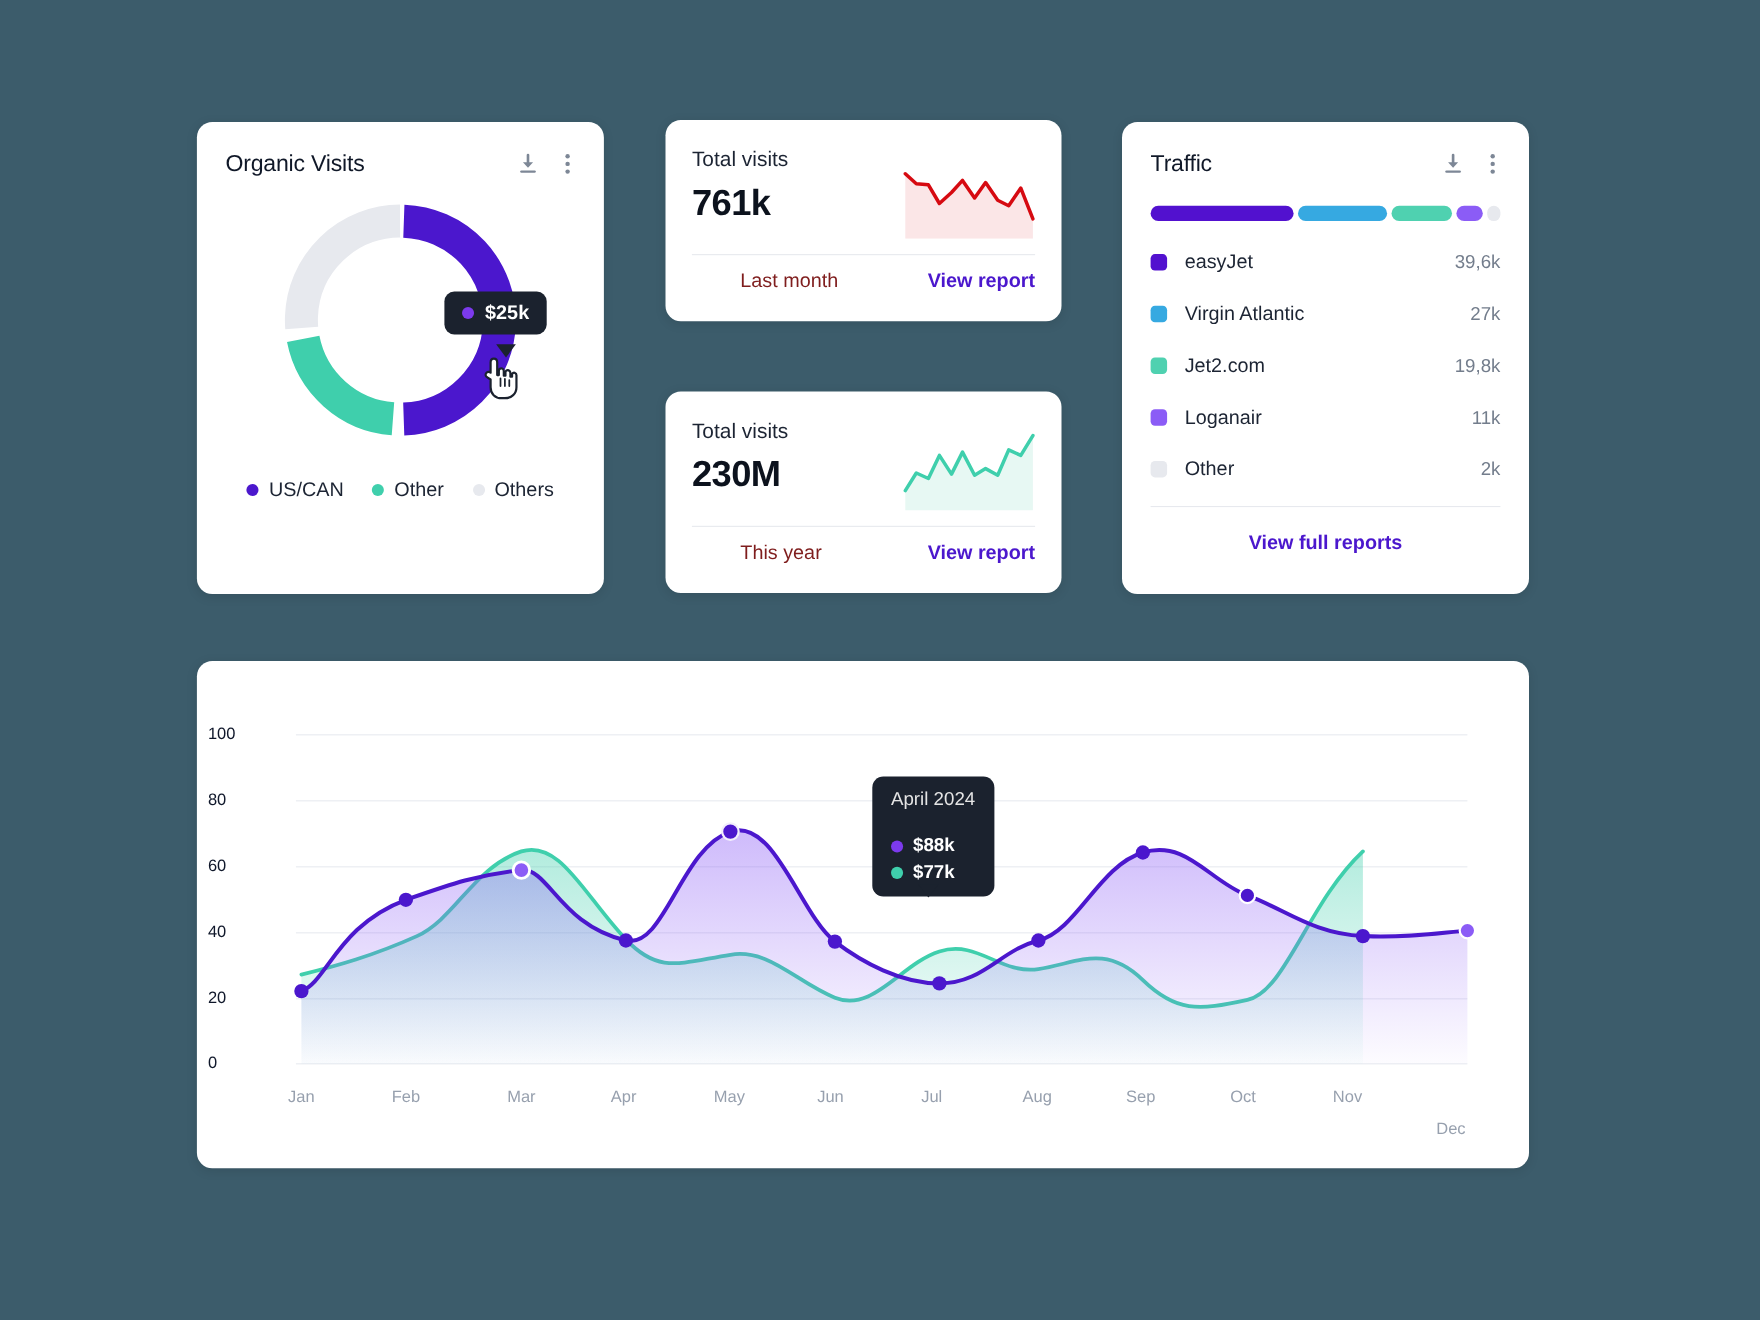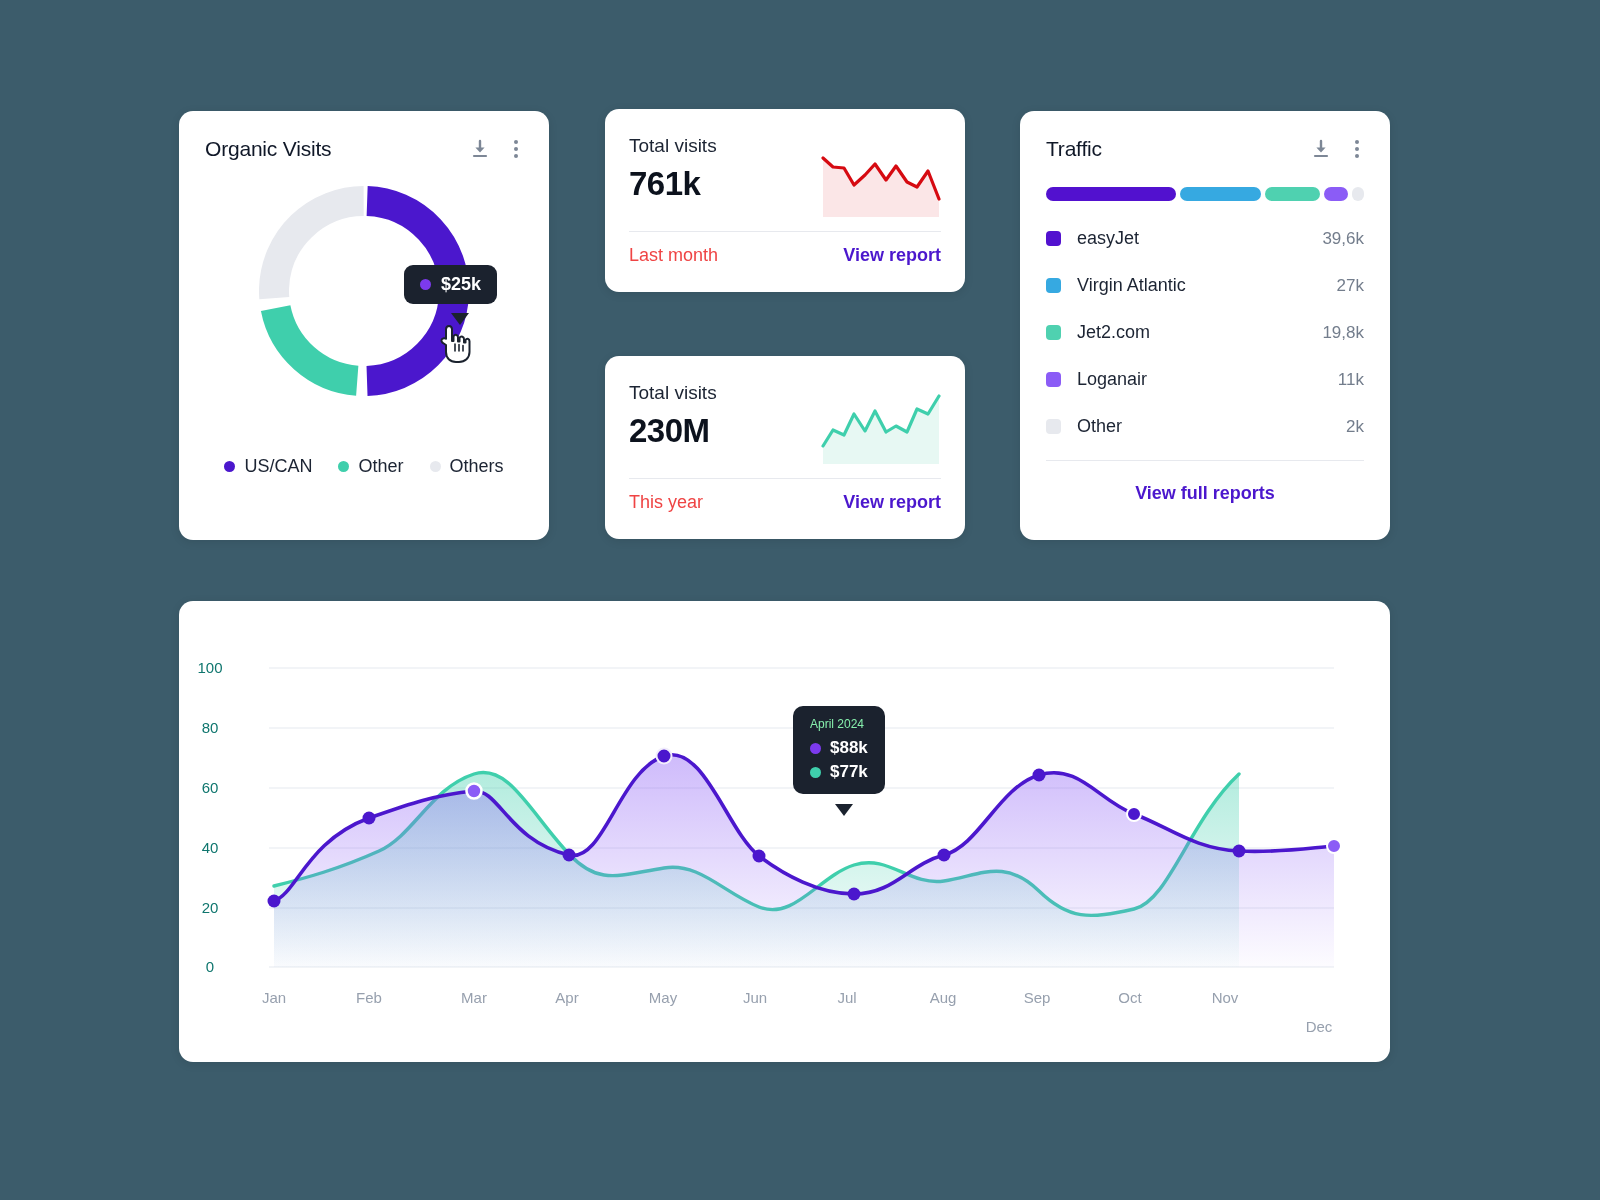--- a/index.html
+++ b/index.html
@@ -51,60 +51,60 @@
     border-left: 9px solid transparent; border-right: 9px solid transparent;
     border-top: 12px solid #1b222e;
   }
   #donut-tooltip { left: 225px; top: 104px; }
   #donut-tooltip-tail { left: 272px; top: 152px; }
 
   .legend-row {
     display: flex; align-items: center; justify-content: center;
     gap: 26px; margin-top: 4px;
   }
-  .legend-item { display: flex; align-items: center; gap: 9px; margin-top: 21px; }
+  .legend-item { display: flex; align-items: center; gap: 9px; }
   .legend-dot { width: 11px; height: 11px; border-radius: 50%; }
   .legend-label { font-size: 18px; color: #1c2433; }
 
   
   #stat-card-1 { left: 605px; top: 109px; width: 360px; height: 183px; }
   #stat-card-2 { left: 605px; top: 356px; width: 360px; height: 183px; }
   .stat-top { display: flex; justify-content: space-between; align-items: flex-start; padding: 26px 24px 0 24px; }
   .stat-label { font-size: 19px; color: #1c2433; }
   .stat-value { font-size: 33px; font-weight: bold; color: #0c121d; margin-top: 8px; letter-spacing: -0.5px; }
   .spark { width: 120px; height: 80px; margin-top: 2px; }
   .stat-div { height: 1px; background: #e7e9ee; margin: 14px 24px 0 24px; }
   .stat-foot { display: flex; justify-content: space-between; align-items: center; padding: 13px 24px 0 24px; }
-  .stat-period { font-size: 18px; color: #ef4444; }
+  .stat-period { font-size: 18px; color: #7f1d1d; margin-left: 44px; }
   .stat-link { font-size: 18px; font-weight: bold; color: #4b17cd; cursor: pointer; }
 
   
   #traffic-card { left: 1020px; top: 111px; width: 370px; height: 429px; }
   .bar-track { display: flex; gap: 4px; margin: 26px 26px 0 26px; height: 14px; }
   .bar-seg { height: 14px; border-radius: 7px; }
   .traffic-list { padding: 14px 26px 0 26px; }
   .traffic-row { display: flex; align-items: center; height: 47px; }
   .sw { width: 15px; height: 15px; border-radius: 4px; margin-right: 16px; flex: none; }
   .t-name { font-size: 18px; color: #1c2433; flex: 1; }
   .t-val { font-size: 17px; color: #737d8c; }
   .traffic-div { height: 1px; background: #e7e9ee; margin: 10px 0 0 0; }
   .traffic-foot { text-align: center; padding-top: 22px; }
   .traffic-foot span { font-size: 18px; font-weight: bold; color: #4b17cd; cursor: pointer; }
 
   
   #main-chart-card { left: 179px; top: 601px; width: 1211px; height: 461px; }
   .chart-area { position: relative; width: 100%; height: 100%; }
-  .ylabel { position: absolute; font-size: 15px; color: #0f766e; text-align: center; width: 42px; }
+  .ylabel { position: absolute; font-size: 15px; color: #0f172a; text-align: left; width: 42px; }
   .xlabel { position: absolute; font-size: 15px; color: #97a0ae; text-align: center; width: 60px; top: 388px; }
 
   #line-tooltip {
     left: 614px; top: 105px; flex-direction: column; align-items: flex-start;
     gap: 4px; padding: 11px 17px 12px 17px; border-radius: 10px;
   }
-  #line-tooltip .tt-title { font-size: 12px; font-weight: normal; color: #86efac; margin-bottom: 3px; }
+  #line-tooltip .tt-title { font-size: 17px; font-weight: normal; color: #e5e5e5; margin-bottom: 18px; }
   #line-tooltip .tt-row { display: flex; align-items: center; gap: 9px; font-size: 17px; font-weight: bold; }
   #line-tooltip-tail { left: 656px; top: 203px; }
 </style>
 </head>
 <body style="background: rgb(60, 92, 107);">
 
 <div class="stage">
 
   <div class="card" id="organic-card">
     <div class="card-head">

